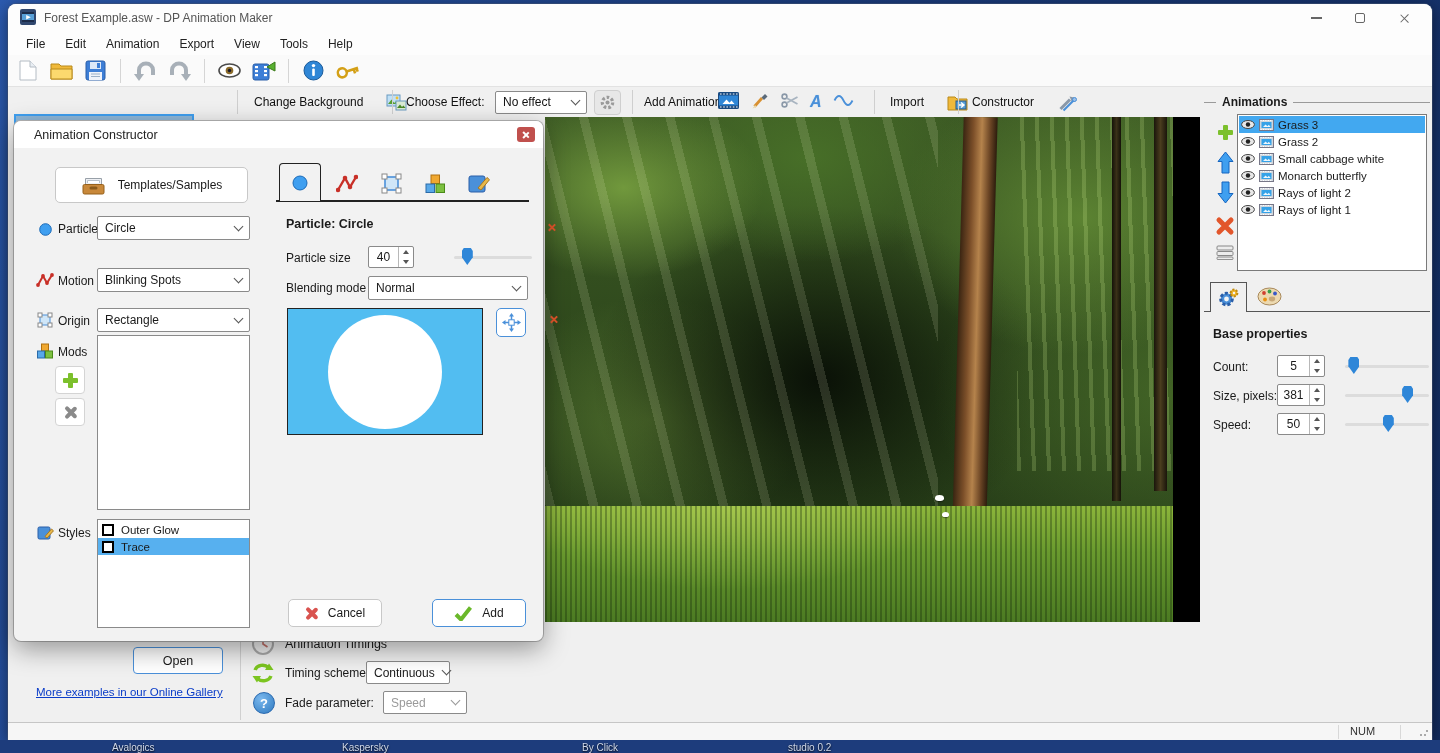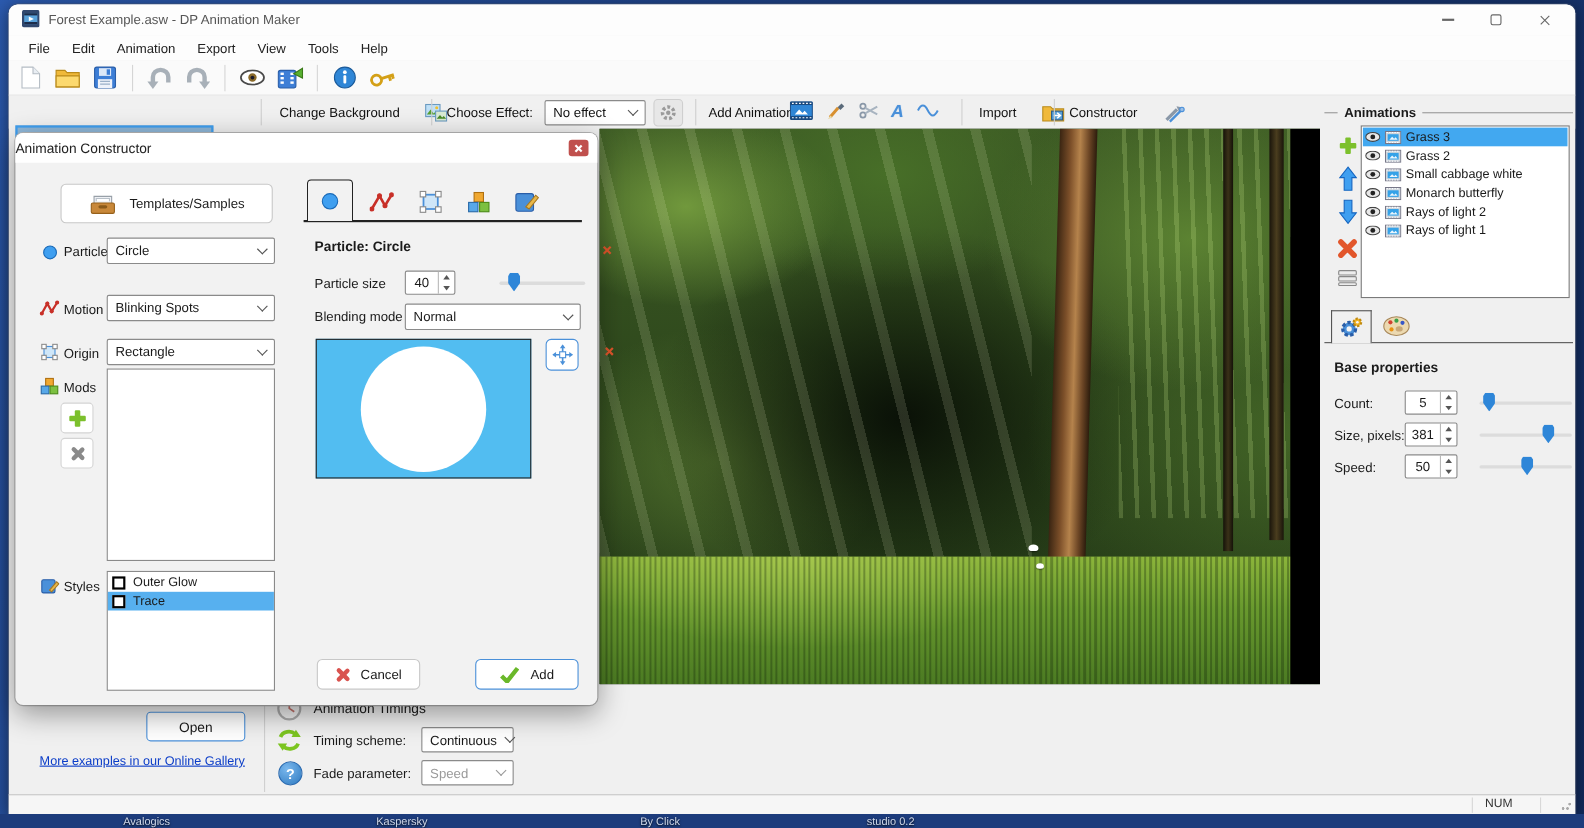--- a/index.html
+++ b/index.html
@@ -103,21 +103,21 @@
   .sb-num{position:absolute;left:1342px;top:2px;font-size:11px;color:#333}
   .grip{position:absolute;right:3px;bottom:3px;width:10px;height:10px;
     background:radial-gradient(circle at 2px 8px,#aaa 1px,transparent 1.5px),
                radial-gradient(circle at 6px 8px,#aaa 1px,transparent 1.5px),
                radial-gradient(circle at 8px 4px,#aaa 1px,transparent 1.5px)}
   .taskbar{position:absolute;left:0;bottom:0;width:100%;height:13px;background:#1d3c7c;overflow:hidden;z-index:5}
   .tk-label{position:absolute;top:2px;color:#cfd8ea;font-size:10px;text-shadow:0 1px 2px #000}
   
   .dialog{position:absolute;left:14px;top:121px;width:529px;height:520px;background:#f2f2f2;border-radius:7px;
     box-shadow:0 8px 26px rgba(0,0,0,.38),0 0 0 1px #b8b8b8;z-index:40;font-size:12px}
-  .dlg-title{height:27px;background:#fff;border-radius:7px 7px 0 0;display:flex;align-items:center;font-size:12.5px;color:#222}
+  .dlg-title{height:27px;background:#fff;border-radius:7px 7px 0 0;display:flex;align-items:center;padding-left:20px;font-size:12.5px;color:#222}
   .dlg-close{position:absolute;right:8px;top:6px;width:18px;height:15px;background:#c0504d;border-radius:3px}
   .dlg-close::before,.dlg-close::after{content:"";position:absolute;left:8.2px;top:3.5px;width:1.5px;height:8px;background:#fff}
   .dlg-close::before{transform:rotate(45deg)}.dlg-close::after{transform:rotate(-45deg)}
   .templates-btn{position:absolute;left:41px;top:46px;width:193px;height:36px;background:#fff;border:1px solid #c8c8c8;
     border-radius:5px;display:flex;align-items:center;justify-content:center;gap:12px}
   .drow-icon{position:absolute;left:22px;width:18px;height:18px;display:flex;align-items:center;justify-content:center}
   .drow-label{position:absolute;left:44px;font-size:12px}
   .drow-dd{position:absolute;left:83px;width:153px}
   .mods-list{position:absolute;left:83px;top:214px;width:153px;height:175px;background:#fff;border:1px solid #8a8a8a}
   .sq-btn{position:absolute;left:41px;width:30px;height:28px;background:#fff;border:1px solid #d4d4d4;border-radius:4px;
@@ -372,21 +372,21 @@
     <div class="tm-title">Animation Timings</div>
     <div class="tm-icon" style="left:243px;top:657px">
         <svg width="24" height="22">
           <path d="M4 8a8 7 0 0 1 13.5-2.5" fill="none" stroke="#7cc520" stroke-width="3.4"></path>
           <polygon points="18,1.5 22.5,8 14,8" fill="#7cc520"></polygon>
           <path d="M20 14a8 7 0 0 1-13.5 2.5" fill="none" stroke="#7cc520" stroke-width="3.4"></path>
           <polygon points="6,20.5 1.5,14 10,14" fill="#7cc520"></polygon>
         </svg>
       </div>
     <div class="tm-label" style="left:277px;top:662px">Timing scheme:</div>
-    <div class="tm-dd" style="left:375px;top:657px">
+    <div class="tm-dd" style="left:358px;top:657px">
       <div class="dd">
           <span>Continuous</span>
           <span class="chev"></span>
         </div>
     </div>
     <div class="tm-icon" style="left:244px;top:687px">
         <div class="q-icon">?</div>
       </div>
     <div class="tm-label" style="left:277px;top:692px">Fade parameter:</div>
     <div class="tm-dd" style="left:375px;top:687px">

